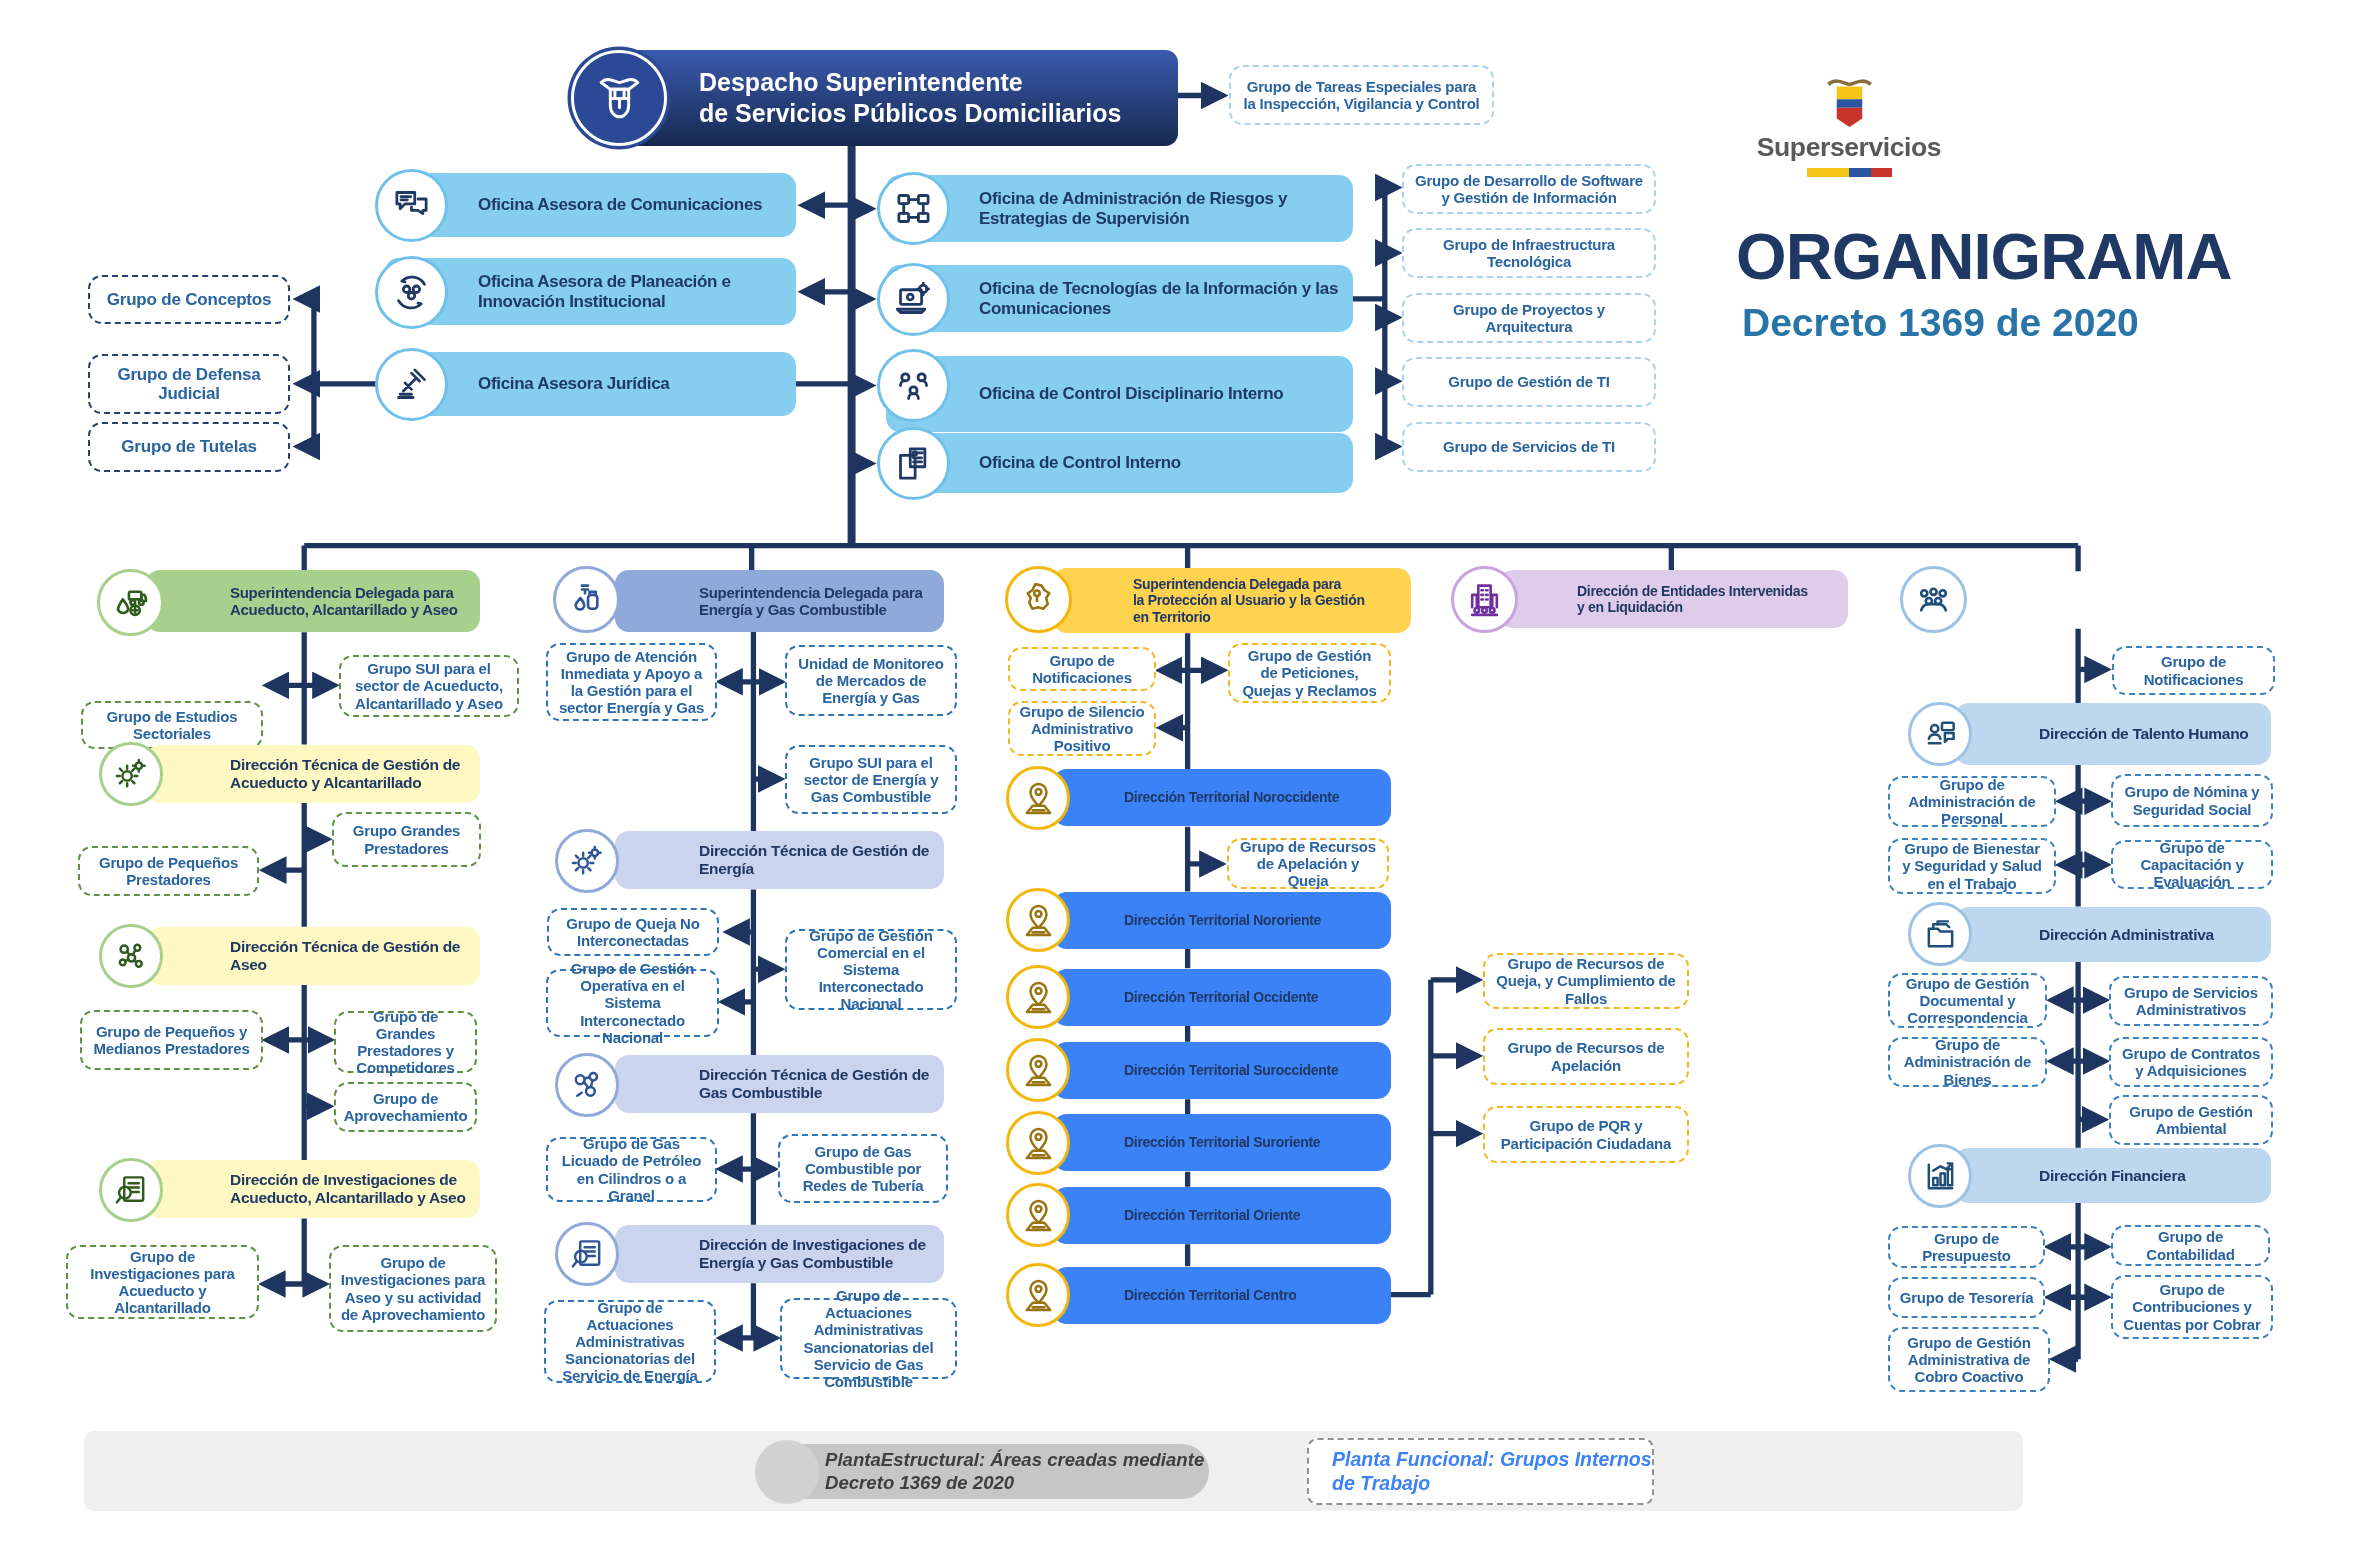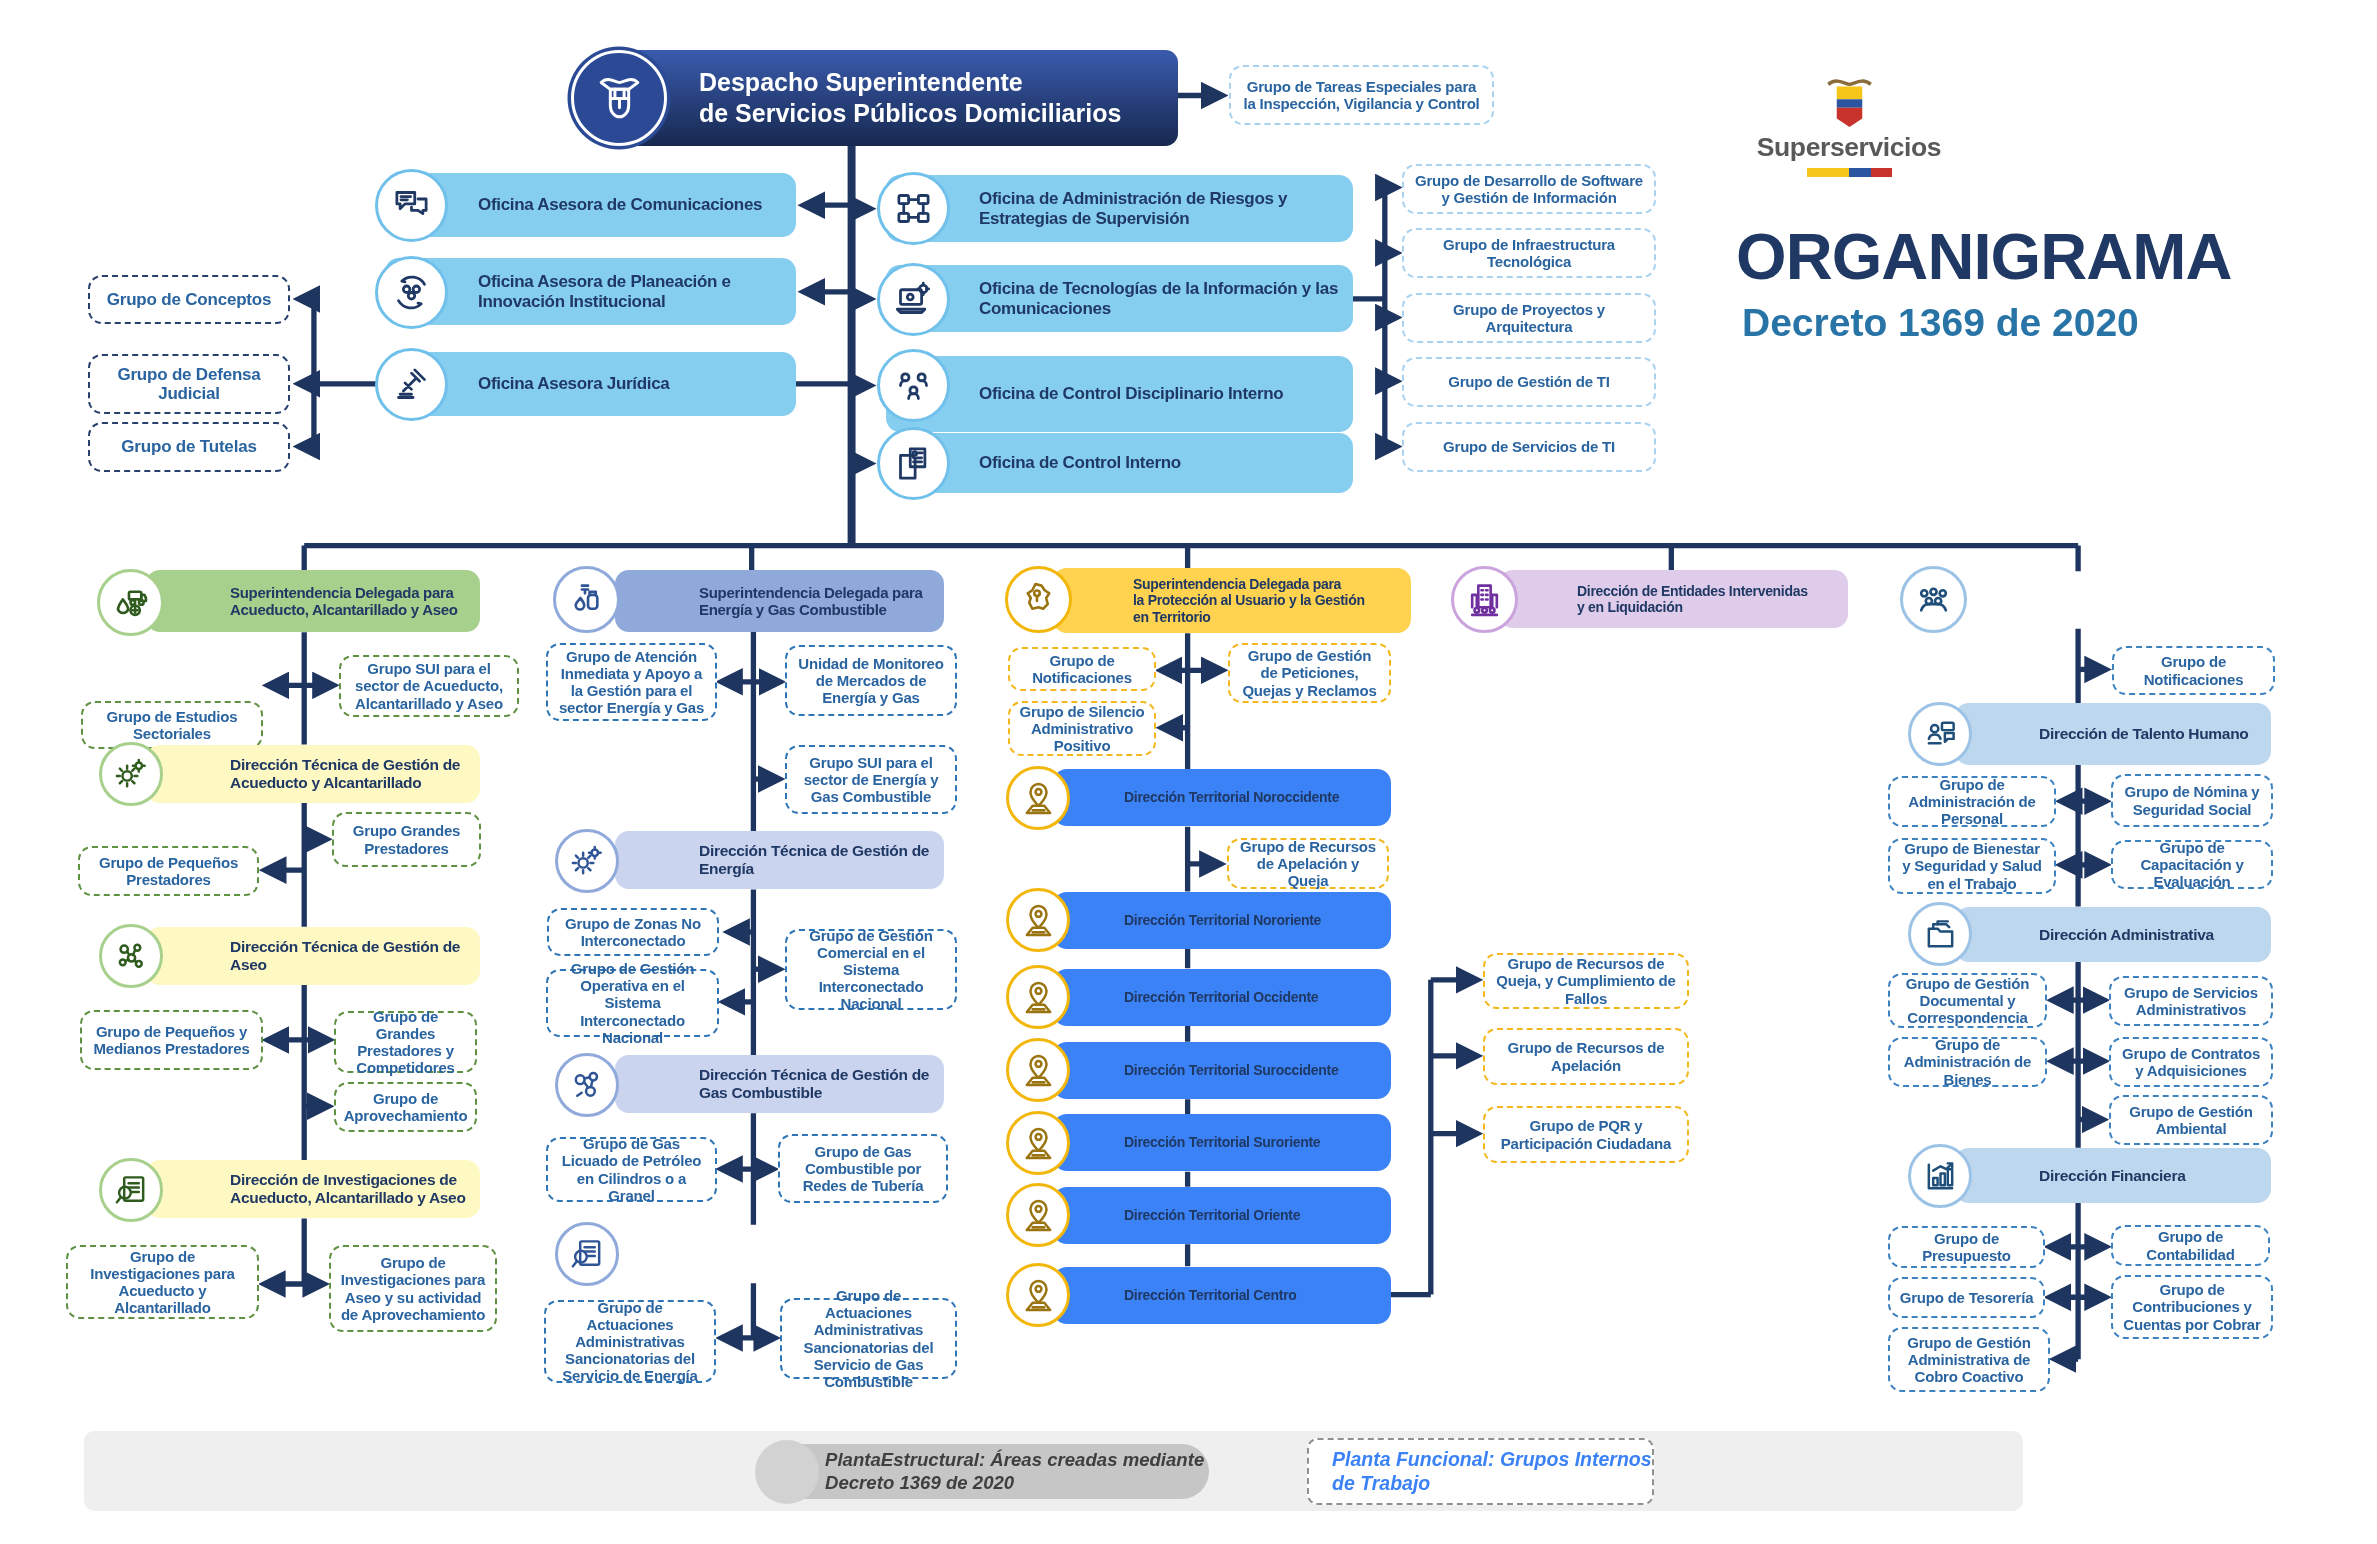--- a/index.html
+++ b/index.html
@@ -359,21 +359,21 @@
 </div>
 <div class="circ c-peri" style="left:555px;top:829px;width:64px;height:64px;">
   <svg class="ic" width="35" height="35" viewBox="0 0 24 24" stroke="currentColor" fill="none" stroke-width="1.7" stroke-linecap="round" stroke-linejoin="round">
         <circle cx="9" cy="13" r="3.2"></circle>
         <path d="M9 8V6M9 20v-2M4 13H2M16 13h-2M5.5 9.5L4 8M14 18l-1.5-1.5M12.5 9.5L14 8M4 18l1.5-1.5"></path>
         <circle cx="17" cy="6" r="2.2"></circle>
         <path d="M17 2.8V2M17 10v-.8M13.8 6H13M21 6h-.8"></path>
       </svg>
 </div>
 <div class="dash b-blue2" style="left:547px;top:908px;width:172px;height:48px;">
-  <span class="g-lbl">Grupo de Zonas No Interconectado</span>
+  <span class="g-lbl">Grupo de Queja No Interconectadas</span>
 </div>
 <div class="dash b-blue2" style="left:785px;top:929px;width:172px;height:81px;">
   <span class="g-lbl">Grupo de Gestión Comercial en el Sistema Interconectado Nacional</span>
 </div>
 <div class="dash b-blue2" style="left:546px;top:969px;width:173px;height:68px;">
   <span class="g-lbl">Grupo de Gestión Operativa en el Sistema Interconectado Nacional</span>
 </div>
 <div class="pill sub-peri pad-hdr" style="left:615px;top:1055px;width:329px;height:58px;">
   <span class="lbl dir-lbl">Dirección Técnica de Gestión de Gas Combustible</span>
 </div>
@@ -383,20 +383,23 @@
         <circle cx="16" cy="6" r="2.5"></circle>
         <circle cx="14" cy="16" r="3"></circle>
         <path d="M9.5 9.5l3 4M9.8 7.2l3.7-.8M15.4 8.4l-1 4.6M5 19l3-2"></path>
       </svg>
 </div>
 <div class="dash b-blue2" style="left:546px;top:1137px;width:171px;height:65px;">
   <span class="g-lbl">Grupo de Gas Licuado de Petróleo en Cilindros o a Granel</span>
 </div>
 <div class="dash b-blue2" style="left:778px;top:1134px;width:170px;height:69px;">
   <span class="g-lbl">Grupo de Gas Combustible por Redes de Tubería</span>
+</div>
+<div class="pill sub-peri pad-hdr" style="left:615px;top:1225px;width:329px;height:58px;">
+  <span class="lbl dir-lbl">Dirección de Investigaciones de Energía y Gas Combustible</span>
 </div>
 <div class="circ c-peri" style="left:555px;top:1222px;width:64px;height:64px;">
   <svg class="ic" width="35" height="35" viewBox="0 0 24 24" stroke="currentColor" fill="none" stroke-width="1.7" stroke-linecap="round" stroke-linejoin="round">
         <rect x="7" y="3" width="13" height="16" rx="1"></rect>
         <path d="M10 7h7M10 10h7M12 13h5"></path>
         <circle cx="7.5" cy="13.5" r="4"></circle>
         <path d="M4.8 16.5L2 20"></path>
       </svg>
 </div>
 <div class="dash b-blue2" style="left:544px;top:1300px;width:172px;height:83px;">

